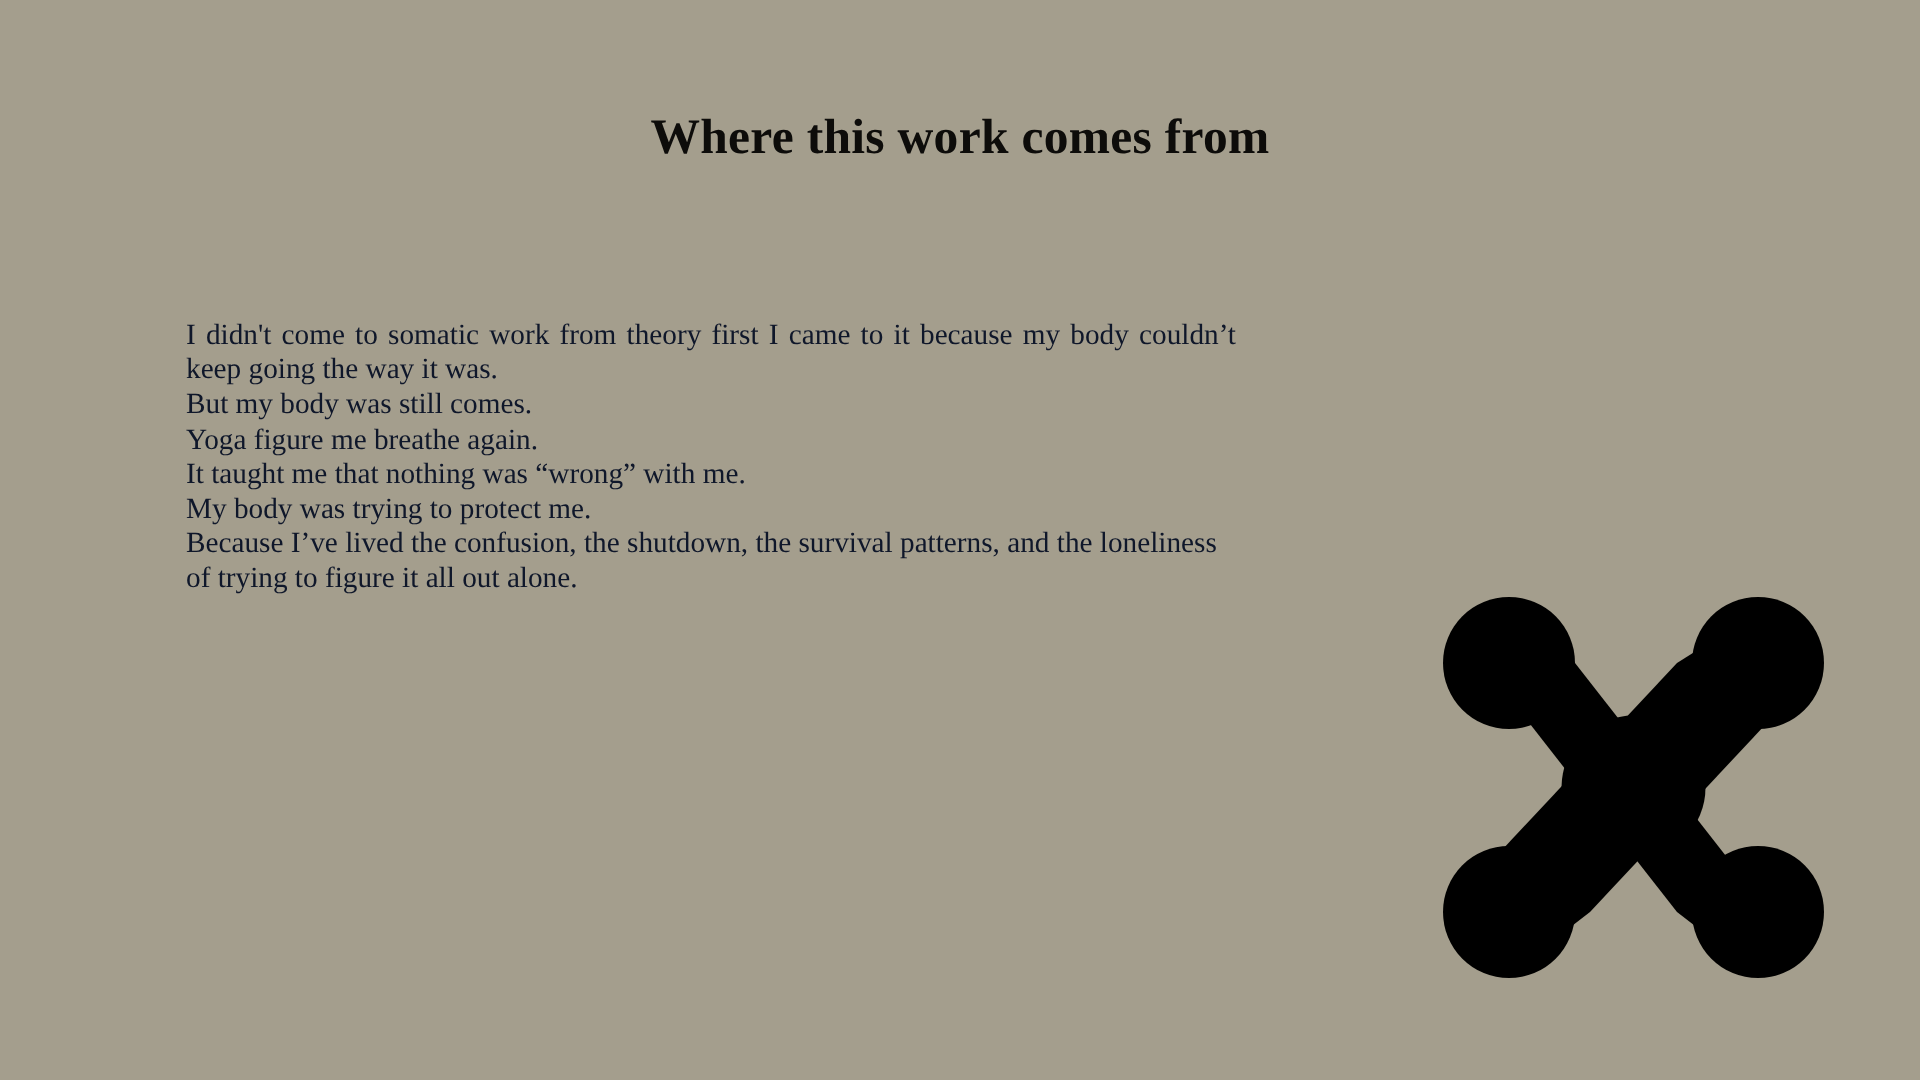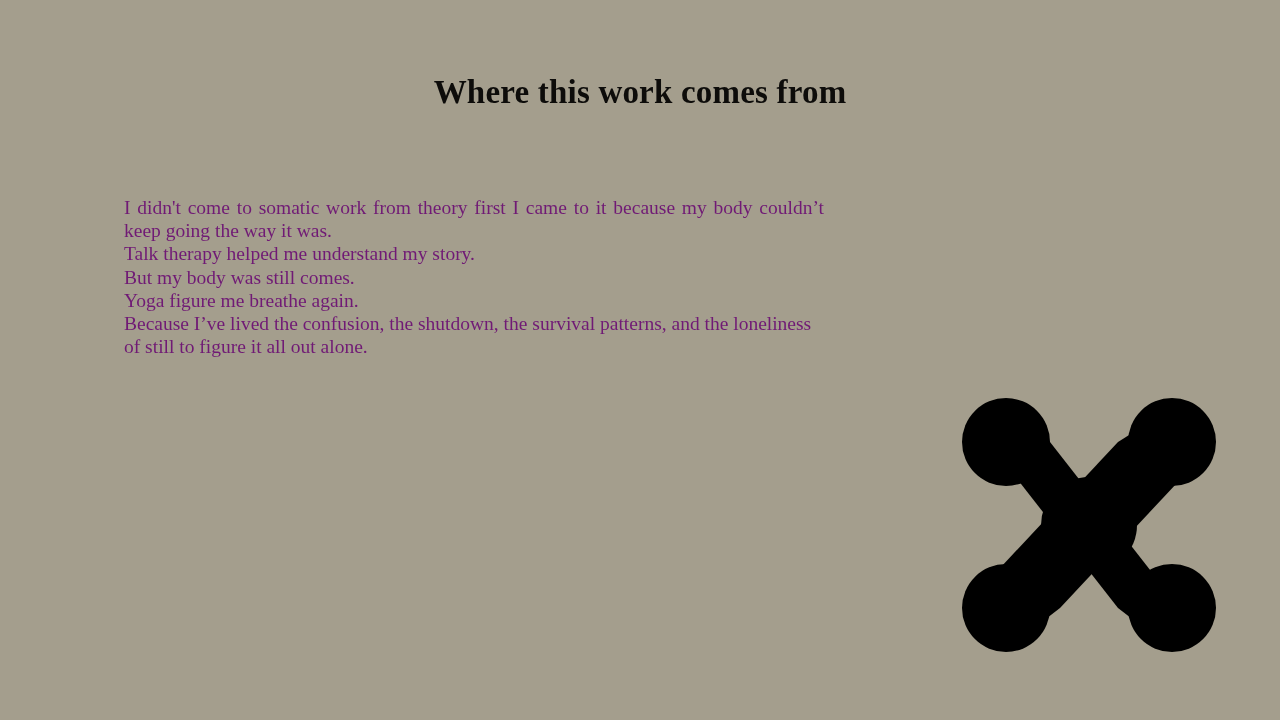--- a/index.html
+++ b/index.html
@@ -27,26 +27,26 @@
     text-align: center;
     font-family: "Liberation Serif", serif;
     font-weight: bold;
     font-size: 33px;
     color: #0d0c0a;
     letter-spacing: 0.2px;
   }
   .body-block {
     position: absolute;
     left: 124px;
-    top: 196px;
+    top: 212px;
     width: 700px;
     font-family: "Liberation Serif", serif;
     font-size: 19.5px;
     line-height: 1.19;
-    color: #701a75;
+    color: #0f172a;
     text-align: justify;
   }
   .body-block p {
     margin: 0;
     text-align: justify;
     text-justify: inter-word;
   }
   .body-block p.last-line {
     text-align: left;
   }
@@ -66,24 +66,25 @@
 </style>
 </head>
 <body>
 
 <div class="slide">
 
   <div class="slide-title">Where this work comes from</div>
 
   <div class="body-block">
     <p>I didn't come to somatic work from theory first I came to it because my body couldn’t keep going the way it was.</p>
-    <p>Talk therapy helped me understand my story.</p>
     <p> But my body was still comes.</p>
     <p> Yoga figure me breathe again.</p>
-    <p class="last-line"> Because I’ve lived the confusion, the shutdown, the survival patterns, and the loneliness of still to figure it all out alone.</p>
+    <p>It taught me that nothing was “wrong” with me.</p>
+    <p> My body was trying to protect me.</p>
+    <p class="last-line"> Because I’ve lived the confusion, the shutdown, the survival patterns, and the loneliness of trying to figure it all out alone.</p>
   </div>
 
   <div class="logo-mark">
     <svg viewBox="0 0 254 254" xmlns="http://www.w3.org/2000/svg" aria-hidden="true">
       <g fill="#000000">
 
         <circle cx="44" cy="44" r="44"></circle>
         <circle cx="210" cy="44" r="44"></circle>
         <circle cx="44" cy="210" r="44"></circle>
         <circle cx="210" cy="210" r="44"></circle>

